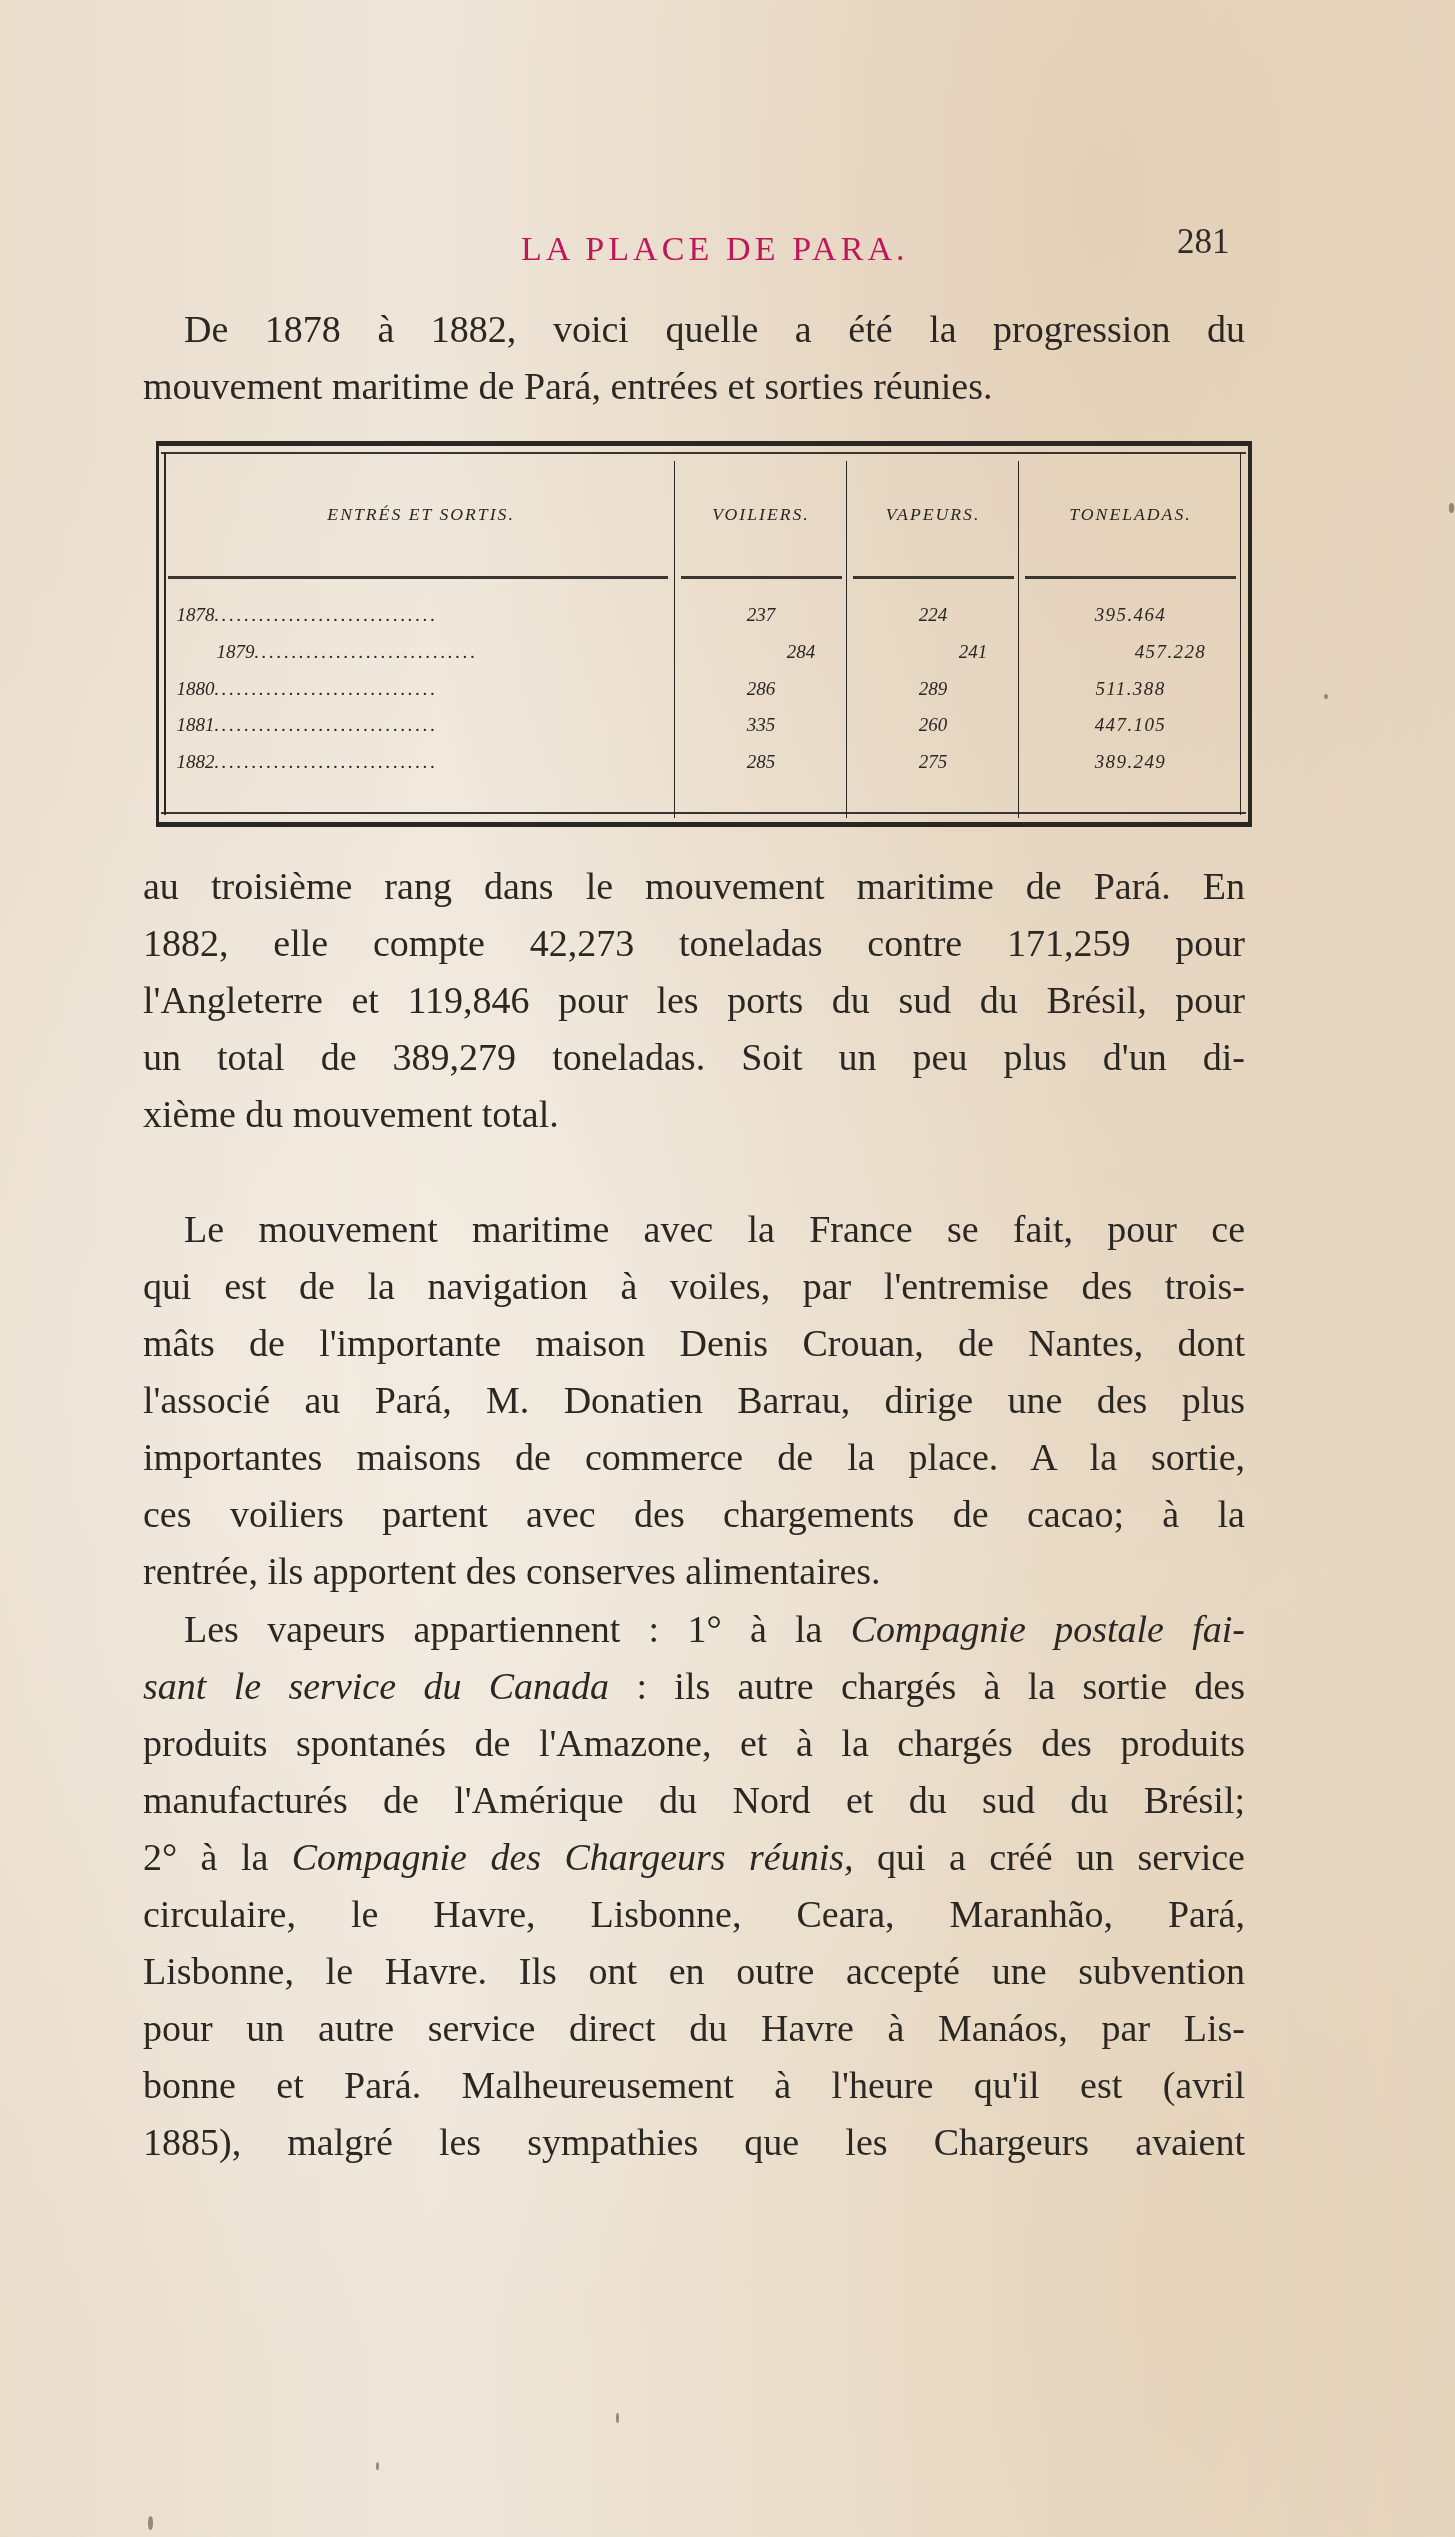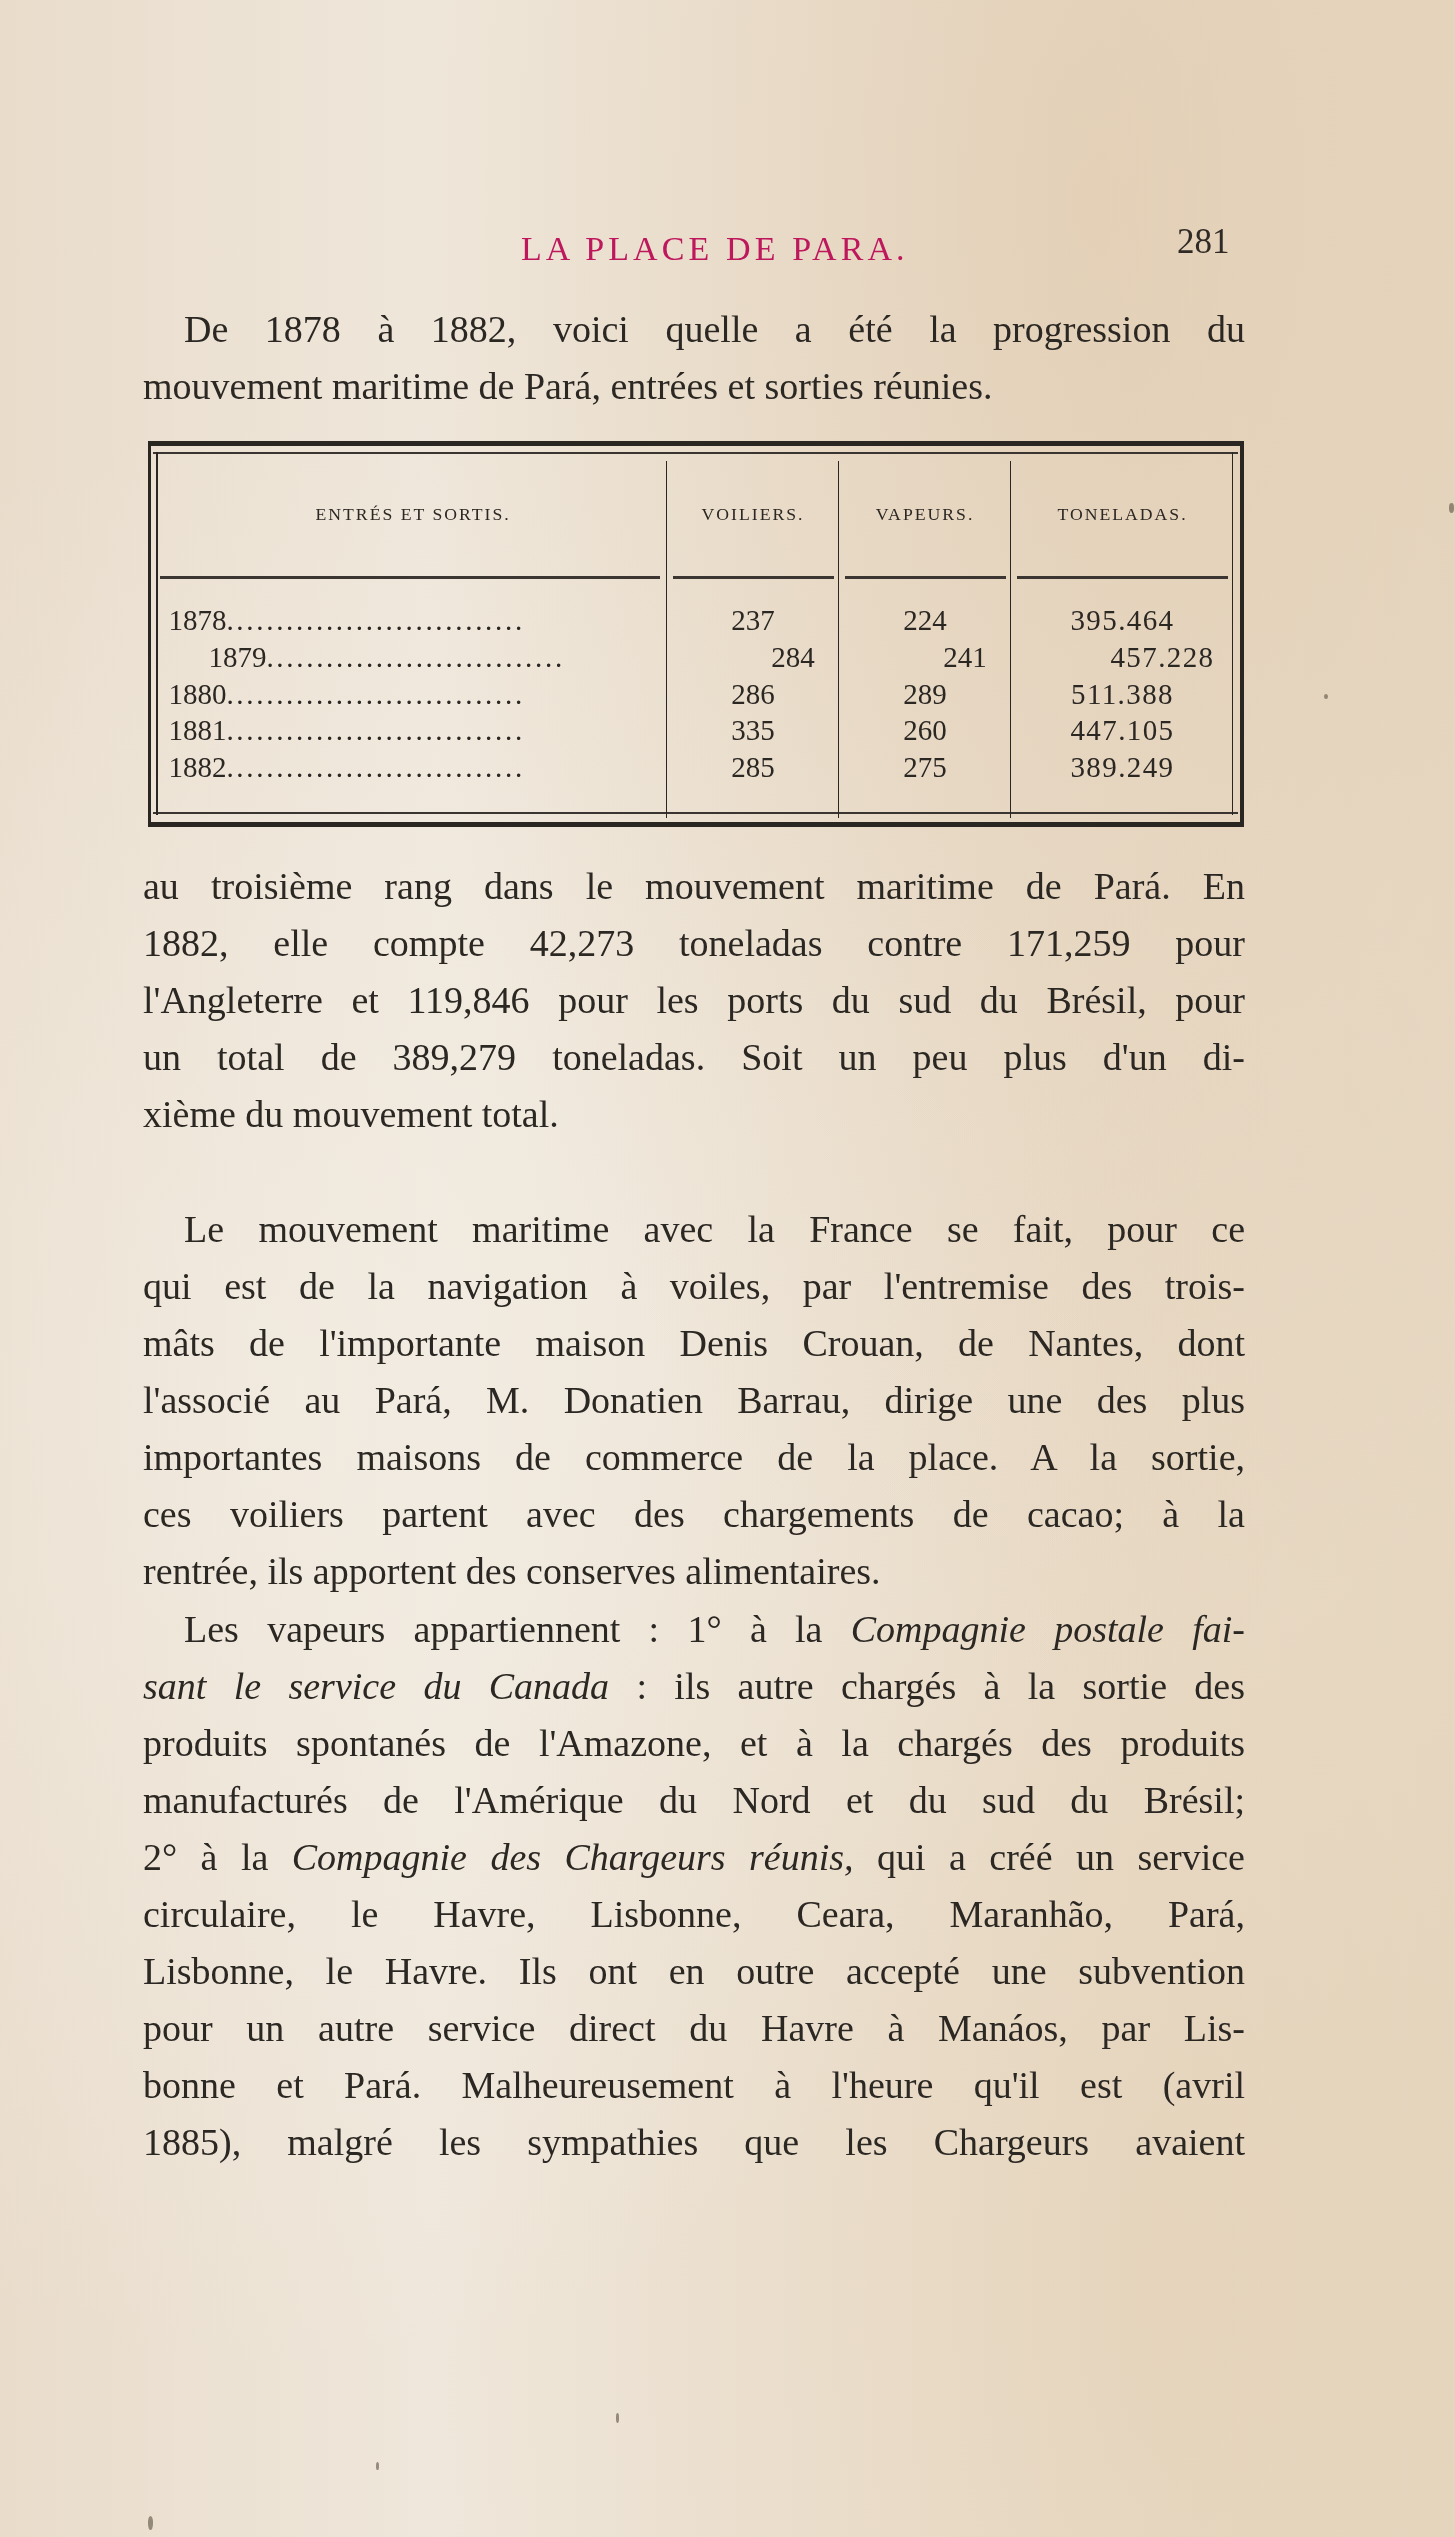--- a/index.html
+++ b/index.html
@@ -47,22 +47,22 @@
     color: #2b2723;
   }
   .text .line { display: block; text-align: justify; text-align-last: justify; white-space: nowrap; }
   .text .line.last { text-align-last: left; }
   .indent { padding-left: 41px; }
   em { font-style: italic; }
 
   
   .table-wrap {
     position: absolute;
-    left: 148px; top: 441px;
-    width: 1280px; height: 388px;
+    left: 156px; top: 441px;
+    width: 1280px; height: 388px; font-style: italic;
   }
   .rule-top {
     position: absolute; left: 0; top: 0; width: 1096px; height: 4.8px;
     background: #2a2622;
   }
   .rule-top2 {
     position: absolute; left: 5.4px; top: 11px; width: 1085px; height: 2px;
     background: #3a3530;
   }
   .rule-bottom {
@@ -96,21 +96,21 @@
     text-align: center;
   }
   .th1 { left: 13.6px; width: 503px; }
   .th2 { left: 520px; width: 170px; }
   .th3 { left: 692px; width: 170px; }
   .th4 { left: 865px; width: 219px; }
 
   .tr {
     position: absolute; left: 0; width: 1096px; height: 38px;
     font-family: "Liberation Serif", serif;
-    font-size: 29px;
+    font-size: 19px;
     color: #2b2723;
   }
   .tr .year {
     position: absolute; left: 20.4px; width: 483px; overflow: hidden; white-space: nowrap;
   }
   .tr .year .dots { letter-spacing: 2.7px; }
   .tr .c-voil { position: absolute; left: 520px; width: 170px; text-align: center; }
   .tr .c-vap  { position: absolute; left: 692px; width: 170px; text-align: center; }
   .tr .c-ton  { position: absolute; left: 865px; width: 219px; text-align: center; letter-spacing: 1.4px; }
 

